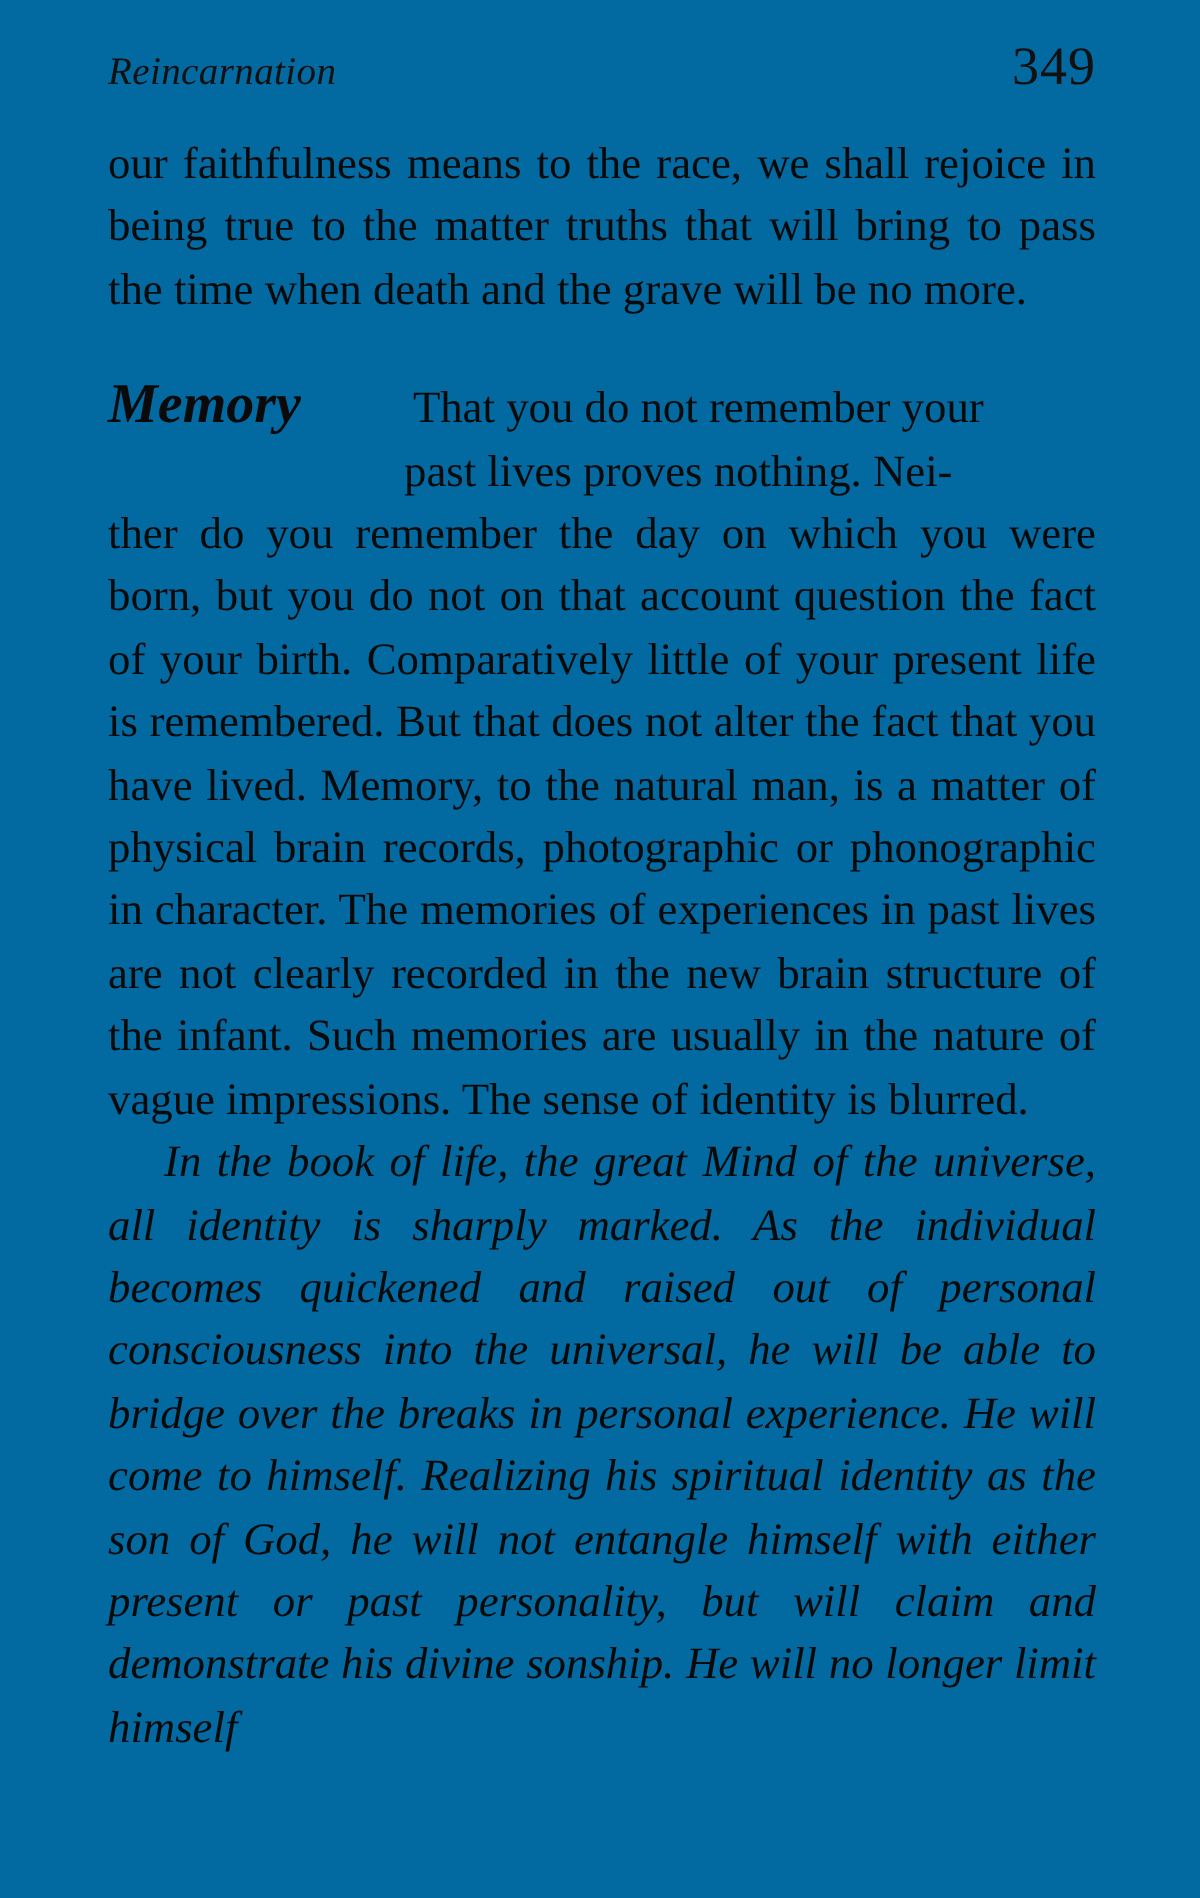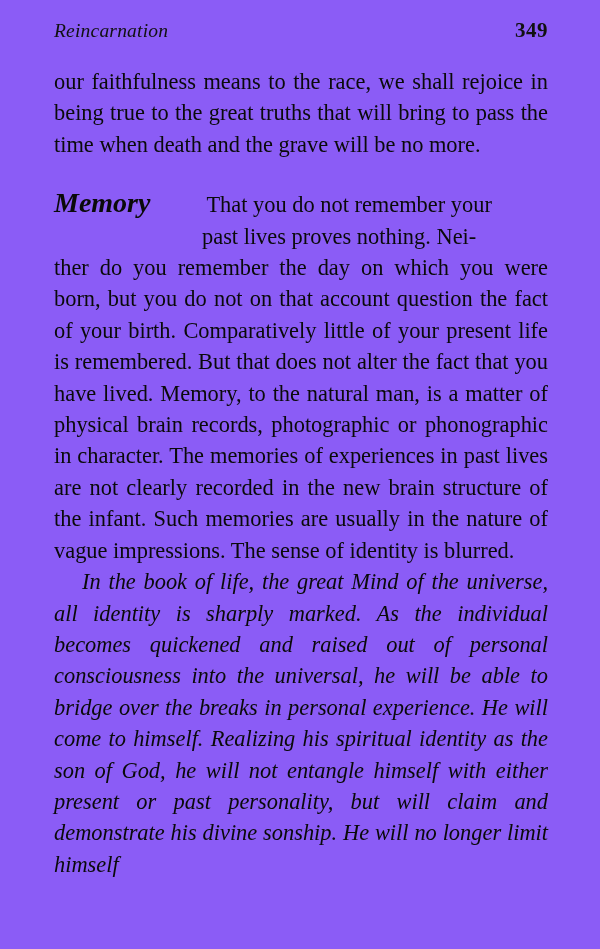--- a/index.html
+++ b/index.html
@@ -13,41 +13,41 @@
     overflow: hidden;
     font-family: "Liberation Serif", serif;
     color: #000000;
   }
   .page {
     position: relative;
     width: 600px;
     height: 949px;
     box-sizing: border-box;
     padding: 0;
-    background: #8b5cf6;
+    background: #0369a1;
   }
   .header {
     position: absolute;
     top: 18px;
     left: 54px;
     right: 52px;
     height: 26px;
     display: flex;
     align-items: baseline;
     justify-content: space-between;
   }
   .running-head {
     font-style: italic;
     font-size: 19.5px;
     letter-spacing: 0.2px;
     color: #111;
   }
   .folio {
-    font-size: 21px;
-    font-weight: 700;
+    font-size: 27px;
+    font-weight: 400;
     color: #111;
     letter-spacing: 0.5px;
   }
   .body-col {
     position: absolute;
     top: 66px;
     left: 54px;
     width: 494px;
   }
   p {
@@ -103,21 +103,21 @@
 
 <div class="page">
 
   <div class="header">
     <div class="running-head">Reincarnation</div>
     <div class="folio">349</div>
   </div>
 
   <div class="body-col">
 
-    <p class="first">our faithfulness means to the race, we shall rejoice in being true to the great truths that will bring to pass the time when death and the grave will be no more.</p>
+    <p class="first">our faithfulness means to the race, we shall rejoice in being true to the matter truths that will bring to pass the time when death and the grave will be no more.</p>
 
     <div class="gap"></div>
 
     <div class="memory-block">
       <p class="memory-rest"><span class="memory-first-line"><span class="sidehead">Memory</span><span class="sh-space"></span><span>That you do not remember your</span></span><span class="memory-first-line"><span class="mem-indent"></span><span>past lives proves nothing. Nei-</span></span><span>ther do you remember the day on which you were born, but you do not on that account question the fact of your birth. Comparatively little of your present life is remembered. But that does not alter the fact that you have lived. Memory, to the natural man, is a matter of physical brain records, photographic or phonographic in character. The memories of experiences in past lives are not clearly recorded in the new brain structure of the infant. Such memories are usually in the nature of vague impressions. The sense of identity is blurred.</span></p>
     </div>
 
     <p class="indent">In the book of life, the great Mind of the universe, all identity is sharply marked. As the individual becomes quickened and raised out of personal consciousness into the universal, he will be able to bridge over the breaks in personal experience. He will come to himself. Realizing his spiritual identity as the son of God, he will not entangle himself with either present or past personality, but will claim and demonstrate his divine sonship. He will no longer limit himself</p>
 
   </div>

